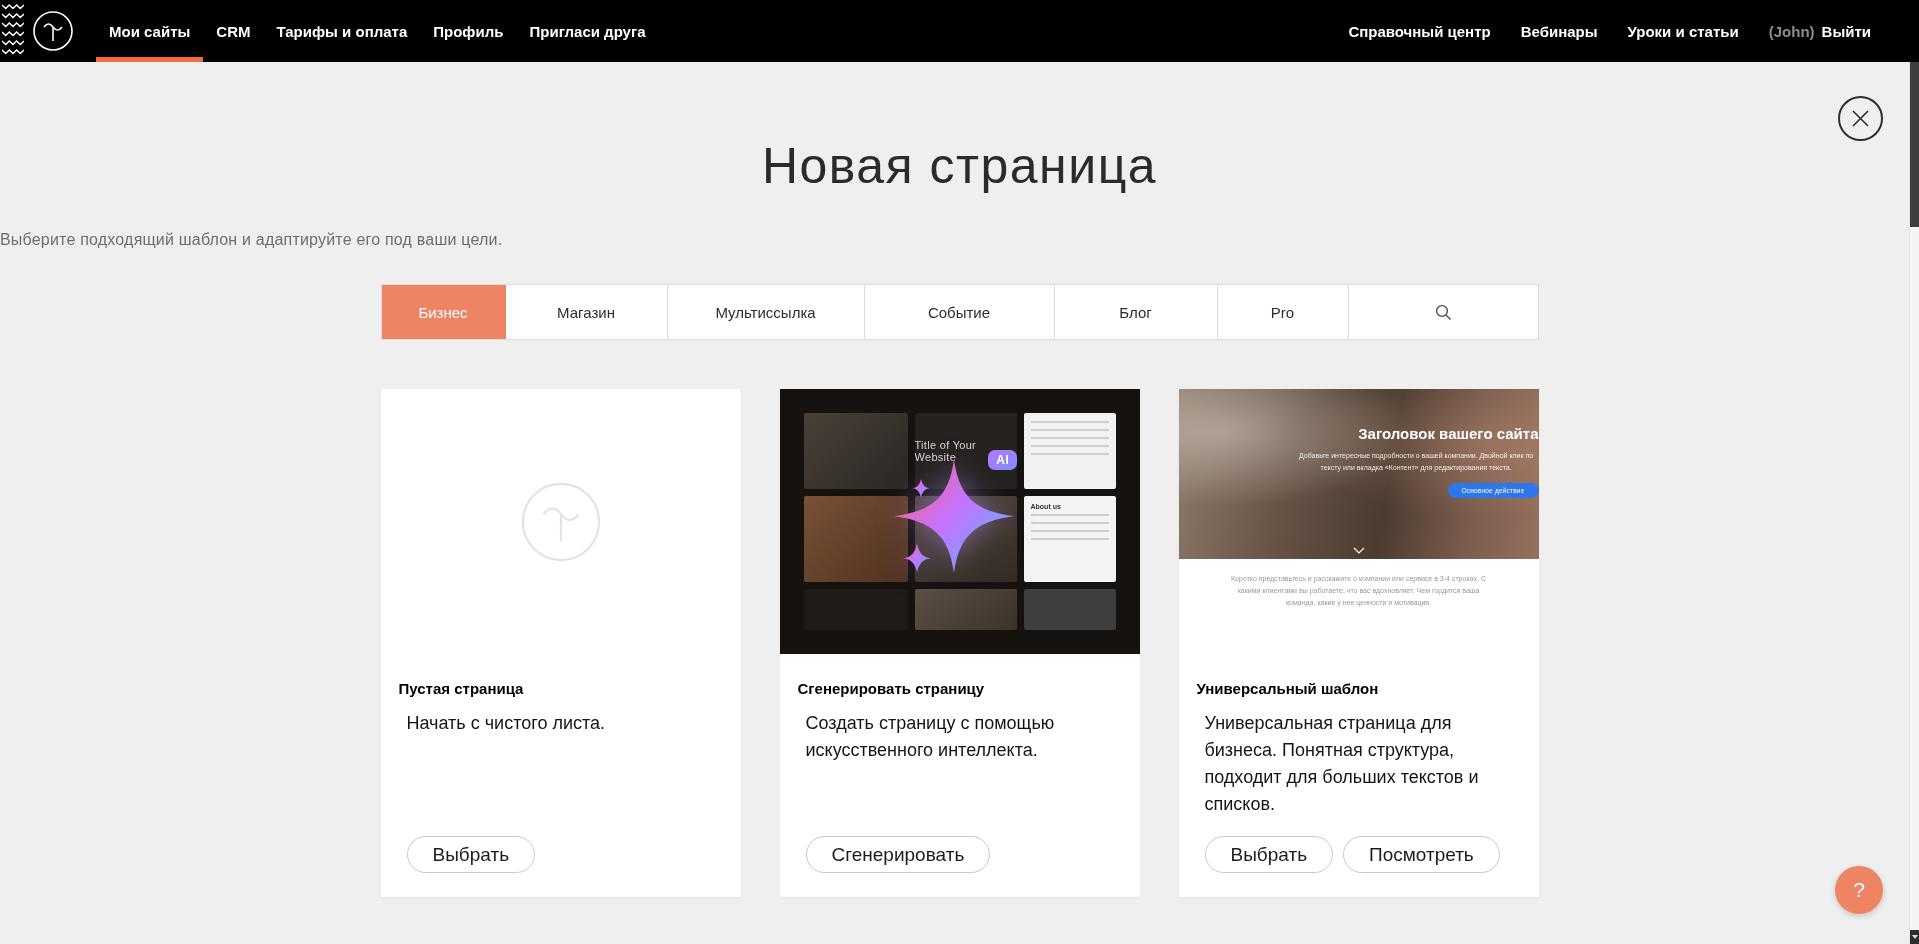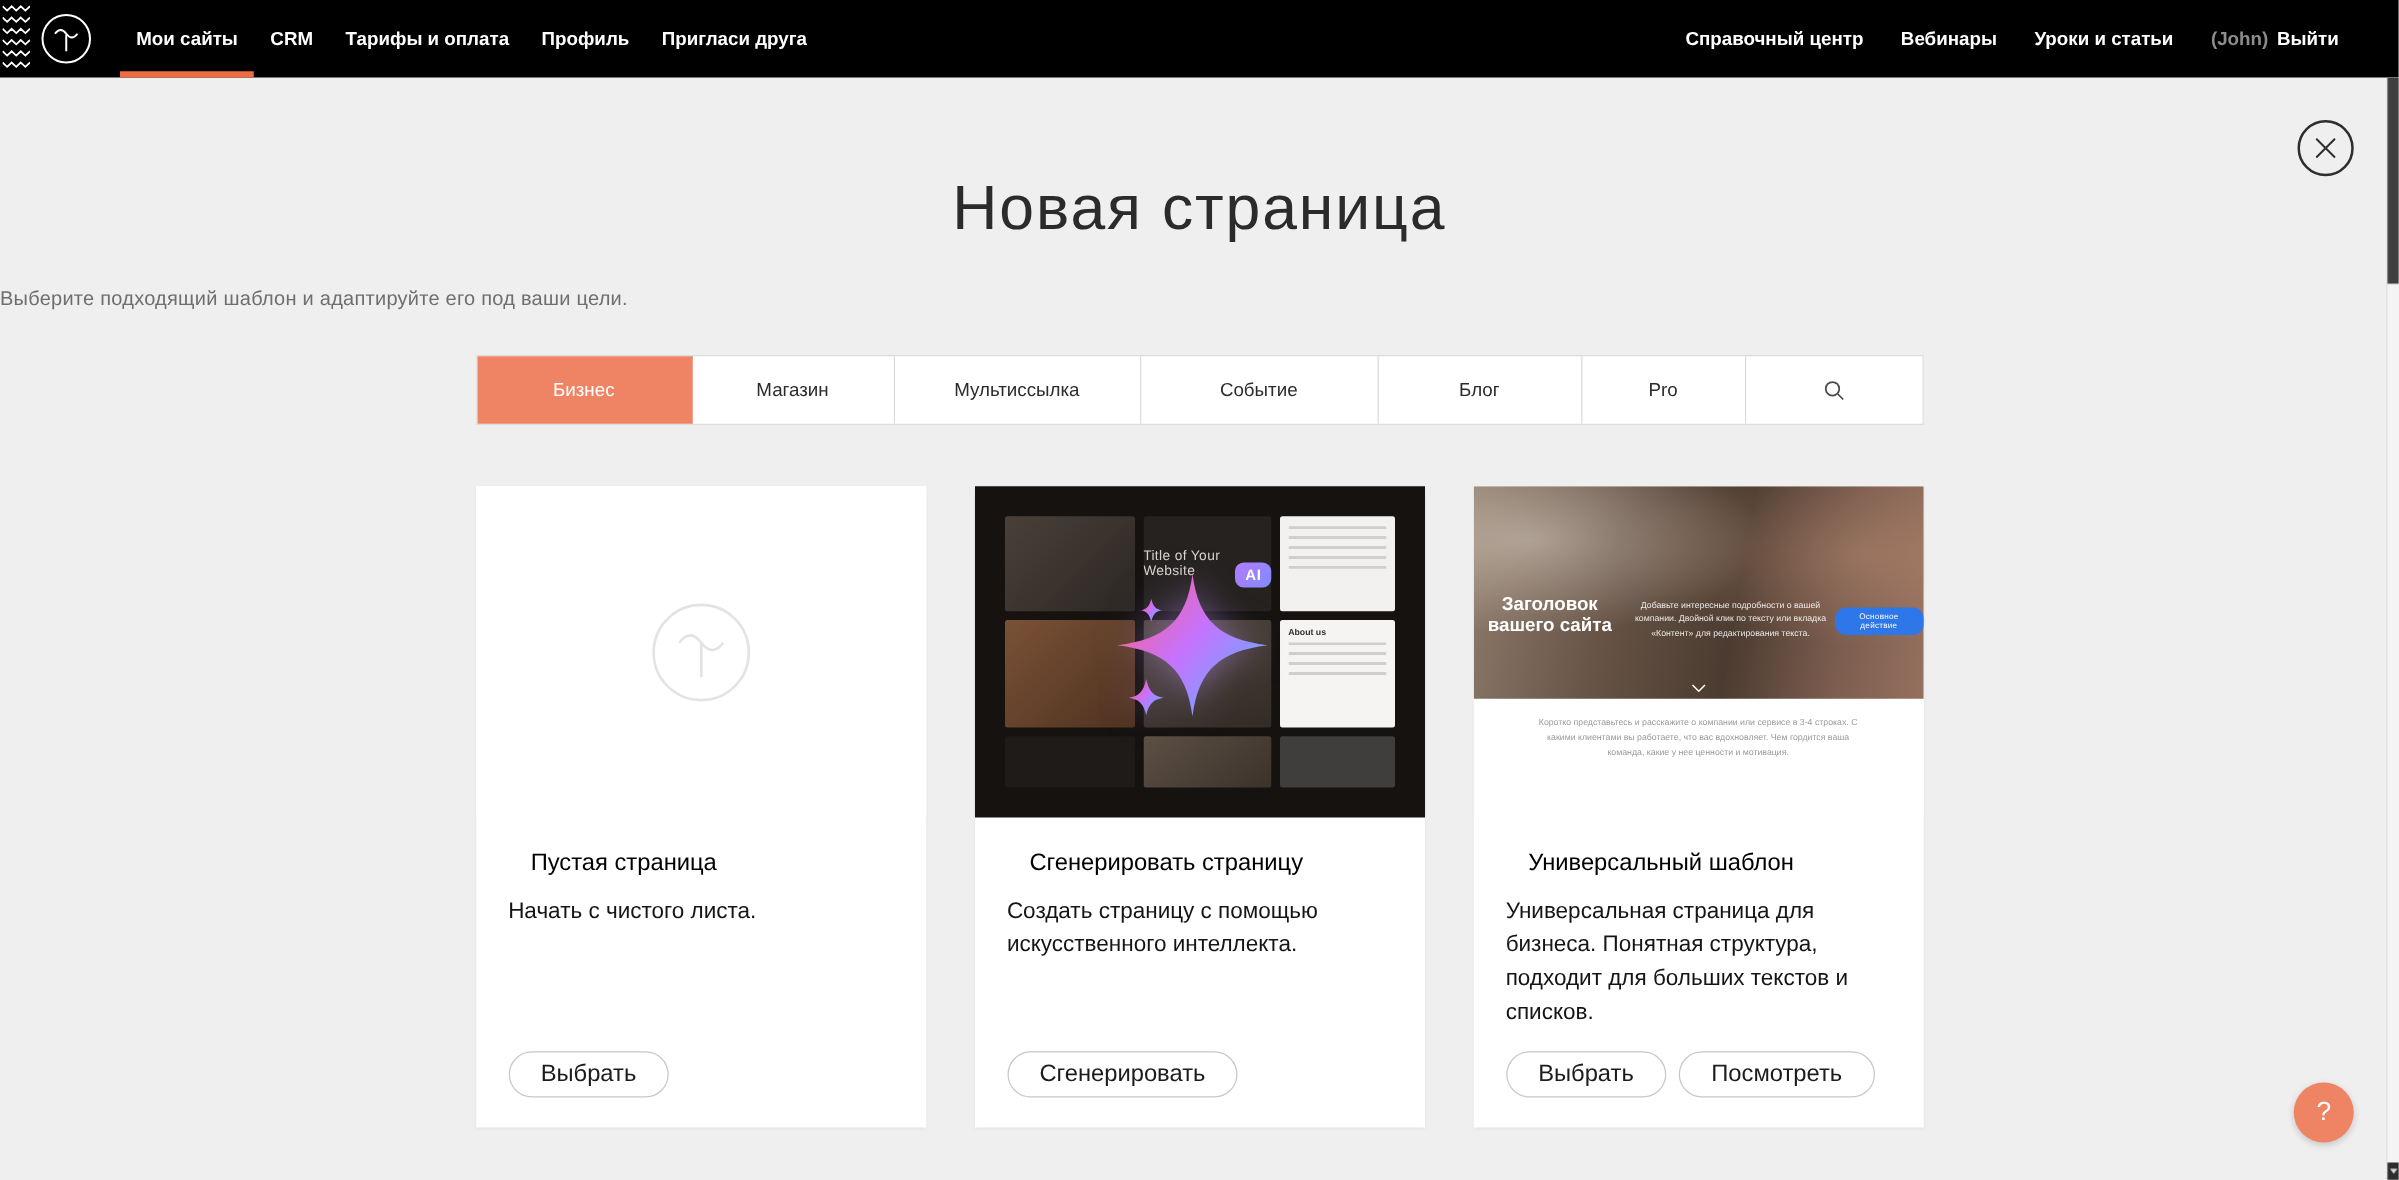--- a/index.html
+++ b/index.html
@@ -56,39 +56,39 @@
   
   .tabs {
     width: 1158px; margin: 35px auto 0; display: flex;
     background: #fff; border: 1px solid #dcdcdc; height: 56px;
   }
   .tab {
     display: flex; align-items: center; justify-content: center;
     font-size: 15px; color: #2c2c2c; border-right: 1px solid #dcdcdc;
     cursor: pointer; flex: 0 0 auto;
   }
-  .tab:nth-child(1) { width: 172px; }
+  .tab:nth-child(1) { width: 124px; }
   .tab:nth-child(2) { width: 162px; }
   .tab:nth-child(3) { width: 197px; }
   .tab:nth-child(4) { width: 190px; }
   .tab:nth-child(5) { width: 163px; }
   .tab:nth-child(6) { width: 131px; }
   .tab:nth-child(7) { width: 91px; }
   .tab.tab-search { flex: 1; border-right: none; }
   .tab.active { background: var(--tab_active_bg, #EF8465); color: #fff; border-right-color: var(--tab_active_bg, #EF8465); }
 
   
   .cards { width: 1158px; margin: 49px auto 0; display: flex; gap: 39px; }
   .card {
     width: 360px; min-height: 480px; background: #fff;
     display: flex; flex-direction: column;
     box-shadow: 0 1px 3px rgba(0,0,0,.05);
   }
   .preview { height: 265px; position: relative; overflow: hidden; flex: 0 0 auto; cursor: pointer; }
-  .card h3 { font-size: 19px; font-weight: 400; color: #000; margin: 26px 44px 0; }
+  .card h3 { font-size: 15px; font-weight: 700; color: #000; margin: 26px 18px 0; }
   .card .desc { font-size: 18px; line-height: 1.5; color: #151515; margin: 13px 26px 0; }
   .actions { margin: auto 26px 24px; padding-top: 18px; display: flex; gap: 10px; }
   .btn {
     border: 1px solid #c8c8c8; background: #fff; border-radius: 19px;
     height: 37px; padding: 0 25px; font-size: 19px; color: #1c1c1c;
     font-family: inherit; cursor: pointer;
   }
 
   
   .preview-blank { display: flex; align-items: center; justify-content: center; background: #fff; }
@@ -122,21 +122,21 @@
     position: absolute; left: 58%; top: 23%;
     padding: 3px 8px; border-radius: 7px;
     background: linear-gradient(135deg, #b47aff, #7f8cff);
     color: #fff; font-size: 12px; font-weight: 700; letter-spacing: .5px;
   }
 
   
   .preview-universal { display: flex; flex-direction: column; }
   .hero {
     height: 170px; position: relative;
-    display: flex; align-items: center; text-align: center;
+    display: flex; flex-direction: column; align-items: flex-end; text-align: center;
     padding-top: 36px;
     background:
       radial-gradient(ellipse at 12% 25%, rgba(237,228,218,.45), transparent 42%),
       radial-gradient(ellipse at 86% 32%, rgba(206,155,125,.35), transparent 45%),
       linear-gradient(100deg, #8d7b6b 0%, #665346 32%, #4b3b30 58%, #7a5c4e 80%, #96705e 100%);
   }
   .hero-title { color: #fff; font-size: 15px; font-weight: 700; }
   .hero-sub { color: rgba(255,255,255,.88); font-size: 7px; line-height: 1.65; width: 68%; margin-top: 8px; }
   .hero-btn {
     margin-top: 10px; background: var(--preview_cta_blue, #2E77E8); color: #fff;

